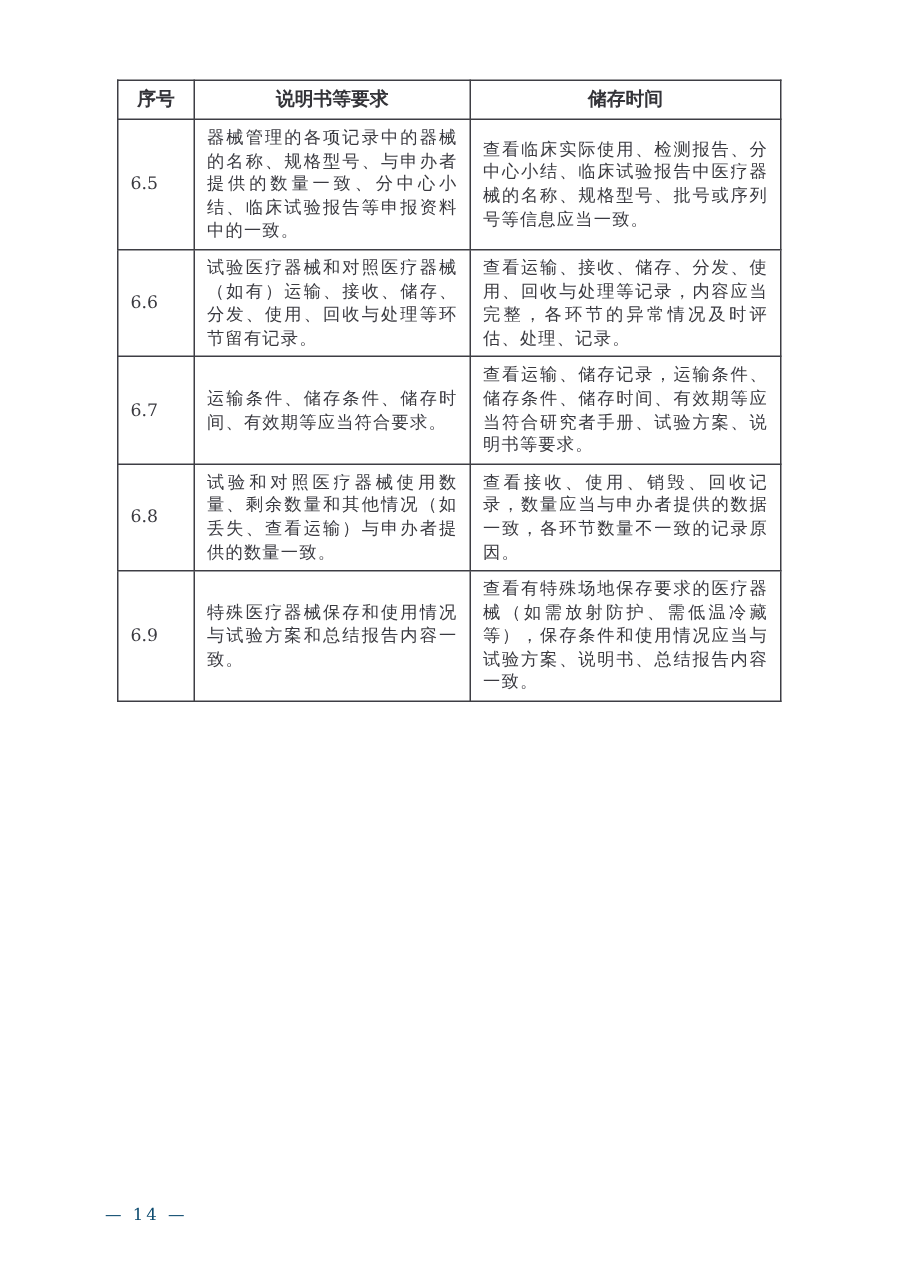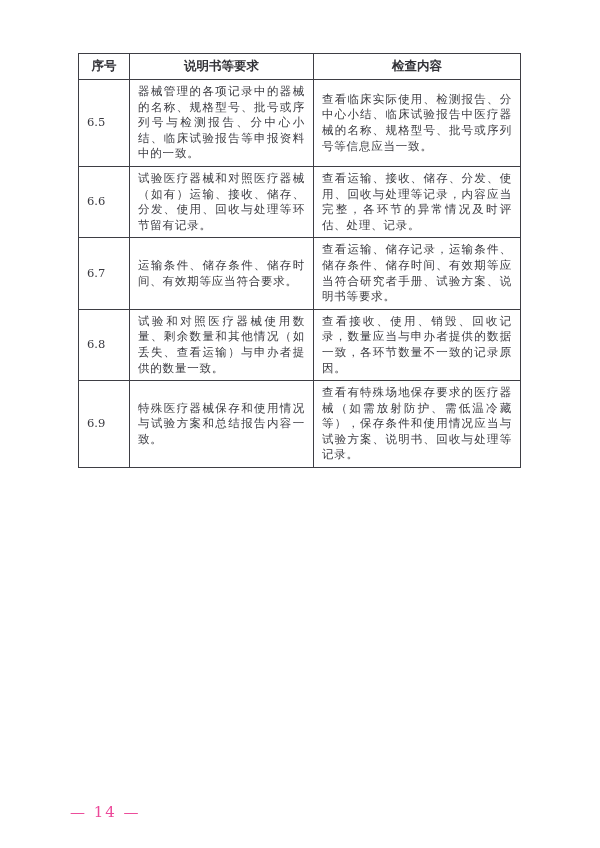--- a/index.html
+++ b/index.html
@@ -66,68 +66,68 @@
   tbody tr:nth-of-type(5) { height: 66px; }
 
   col.c-id      { width: 51px; }
   col.c-point   { width: 184px; }
   col.c-content { width: 207px; }
 
   .footer {
     position: absolute;
     left: 70px;
     top: 803px;
-    font-size: 15px;
-    color: #ec4899;
+    font-size: 11px;
+    color: #0c4a6e;
     letter-spacing: 2px;
     font-family: "DejaVu Serif", "Liberation Serif", serif;
   }
 </style>
 </head>
 <body>
 
 <div class="page">
 
   <table class="inspection">
     <colgroup>
       <col class="c-id">
       <col class="c-point">
       <col class="c-content">
     </colgroup>
     <thead>
       <tr>
         <th>序号</th>
         <th>说明书等要求</th>
-        <th>检查内容</th>
+        <th>储存时间</th>
       </tr>
     </thead>
     <tbody>
       <tr>
         <td class="id-cell">6.5</td>
-        <td class="text-cell">器械管理的各项记录中的器械的名称、规格型号、批号或序列号与检测报告、分中心小结、临床试验报告等申报资料中的一致。</td>
+        <td class="text-cell">器械管理的各项记录中的器械的名称、规格型号、与申办者提供的数量一致、分中心小结、临床试验报告等申报资料中的一致。</td>
         <td class="text-cell">查看临床实际使用、检测报告、分中心小结、临床试验报告中医疗器械的名称、规格型号、批号或序列号等信息应当一致。</td>
       </tr>
       <tr>
         <td class="id-cell">6.6</td>
         <td class="text-cell">试验医疗器械和对照医疗器械（如有）运输、接收、储存、分发、使用、回收与处理等环节留有记录。</td>
         <td class="text-cell">查看运输、接收、储存、分发、使用、回收与处理等记录，内容应当完整，各环节的异常情况及时评估、处理、记录。</td>
       </tr>
       <tr>
         <td class="id-cell">6.7</td>
         <td class="text-cell">运输条件、储存条件、储存时间、有效期等应当符合要求。</td>
         <td class="text-cell">查看运输、储存记录，运输条件、储存条件、储存时间、有效期等应当符合研究者手册、试验方案、说明书等要求。</td>
       </tr>
       <tr>
         <td class="id-cell">6.8</td>
         <td class="text-cell">试验和对照医疗器械使用数量、剩余数量和其他情况（如丢失、查看运输）与申办者提供的数量一致。</td>
         <td class="text-cell">查看接收、使用、销毁、回收记录，数量应当与申办者提供的数据一致，各环节数量不一致的记录原因。</td>
       </tr>
       <tr>
         <td class="id-cell">6.9</td>
         <td class="text-cell">特殊医疗器械保存和使用情况与试验方案和总结报告内容一致。</td>
-        <td class="text-cell">查看有特殊场地保存要求的医疗器械（如需放射防护、需低温冷藏等），保存条件和使用情况应当与试验方案、说明书、回收与处理等记录。</td>
+        <td class="text-cell">查看有特殊场地保存要求的医疗器械（如需放射防护、需低温冷藏等），保存条件和使用情况应当与试验方案、说明书、总结报告内容一致。</td>
       </tr>
     </tbody>
   </table>
 
   <div class="footer">— 14 —</div>
 
 </div>
 
 </body></html>

